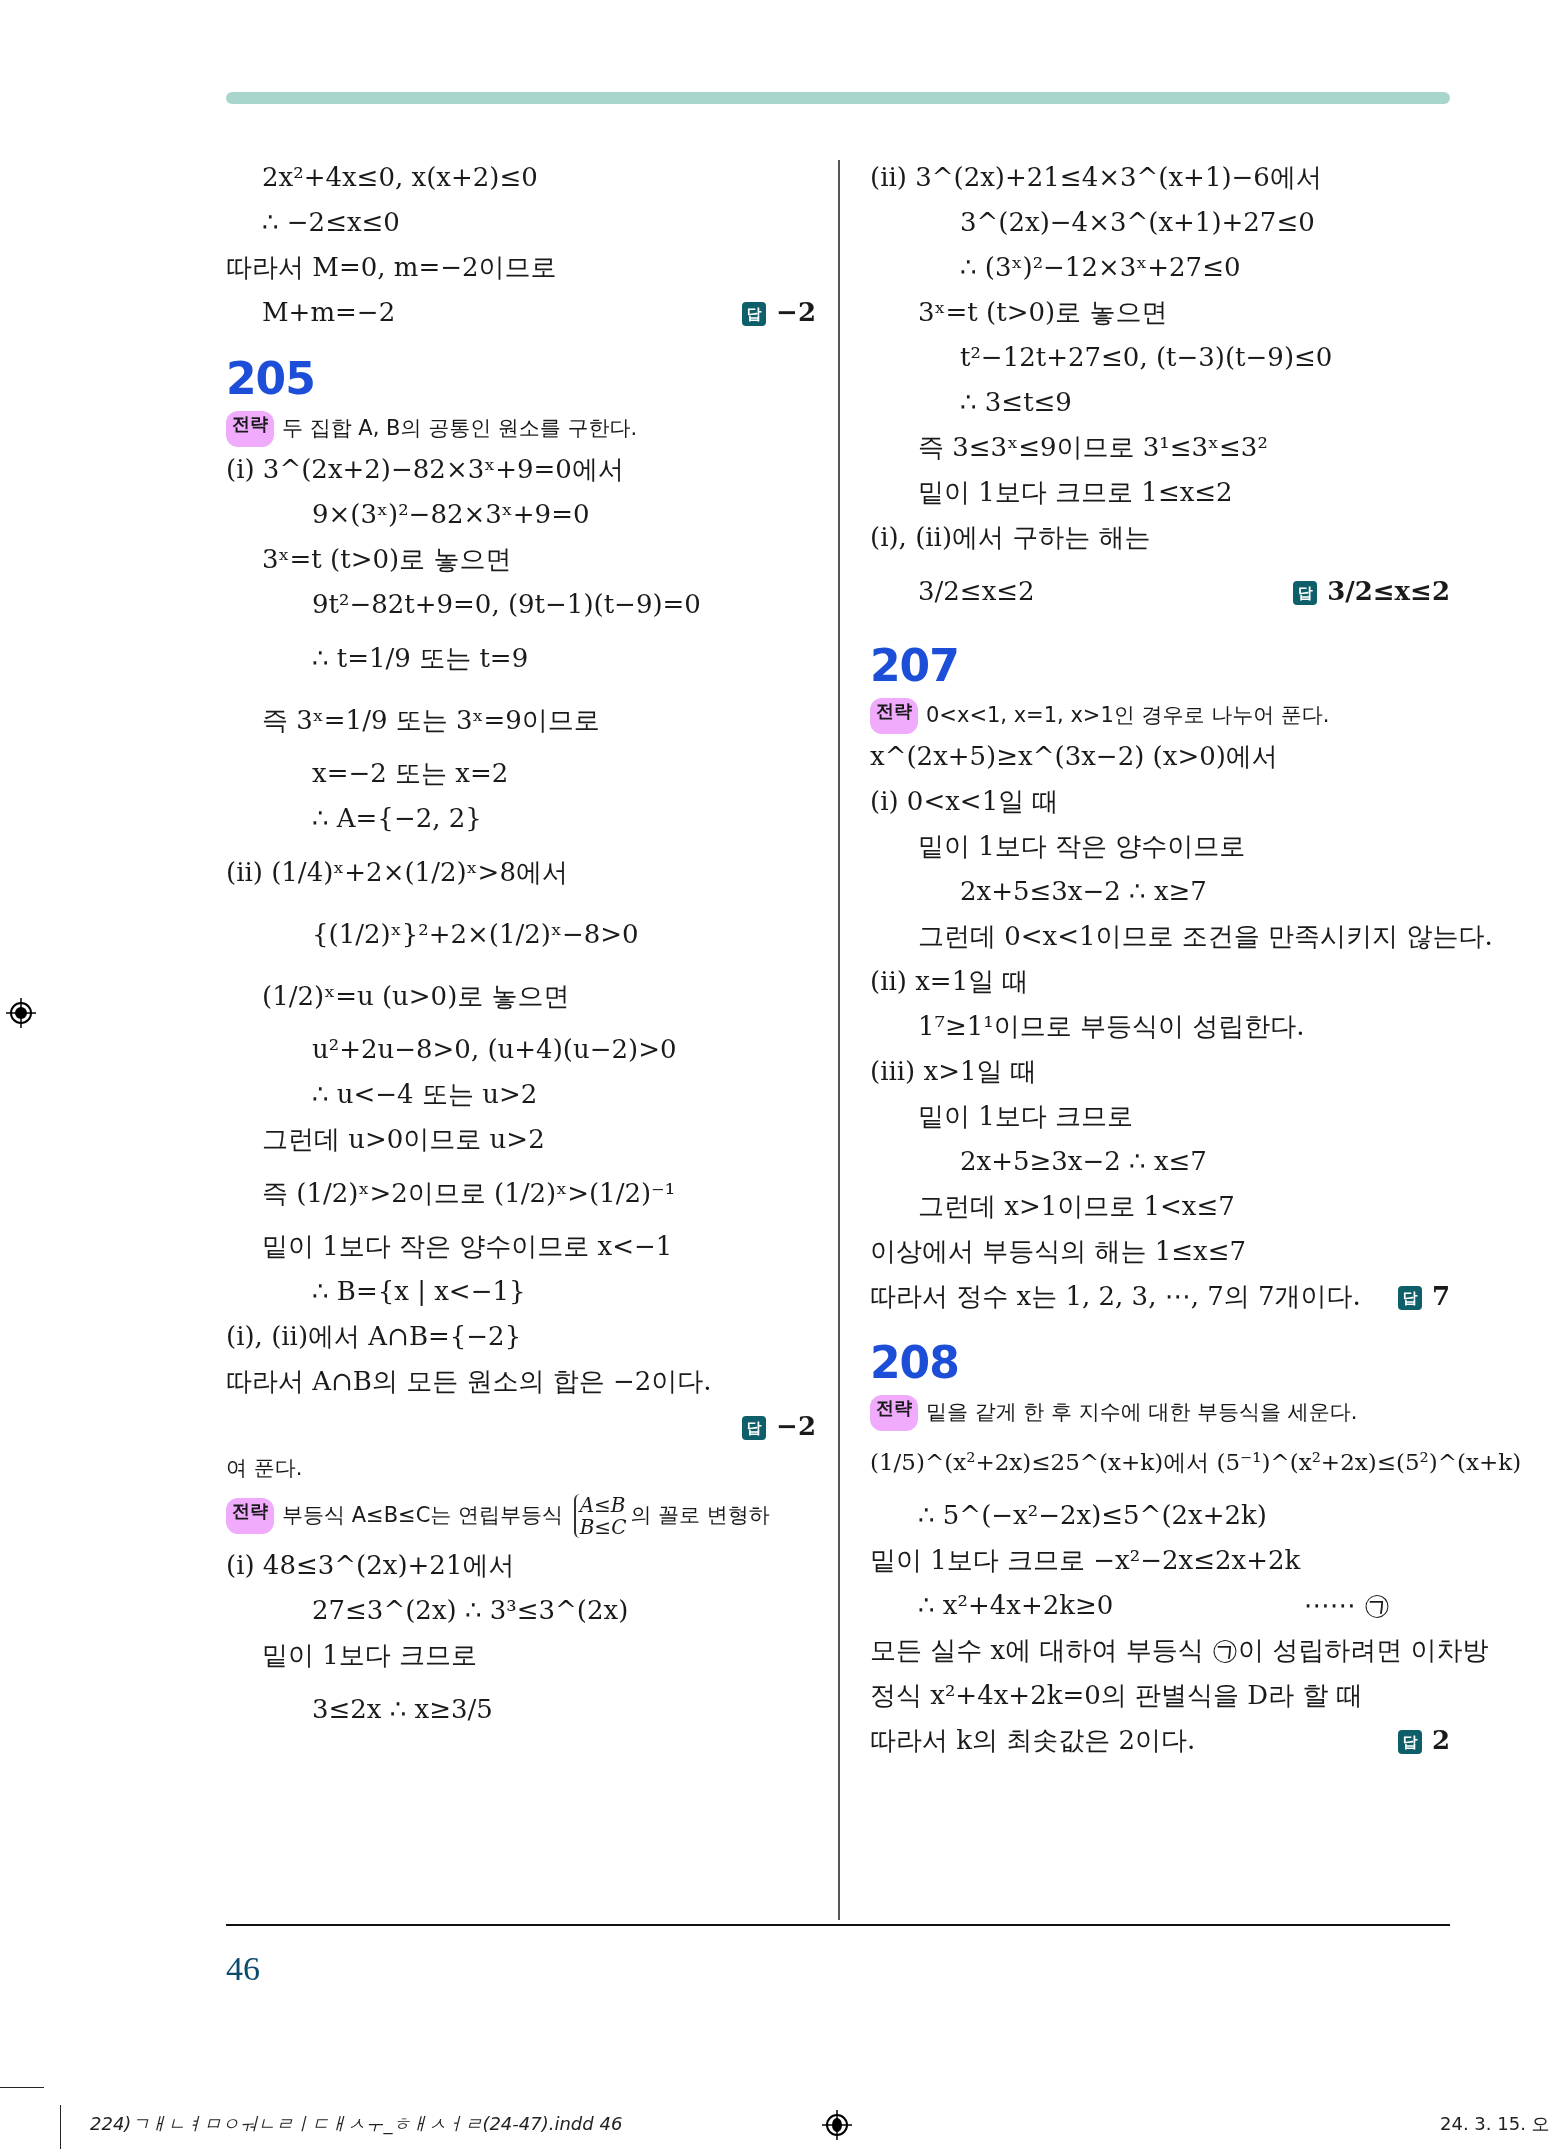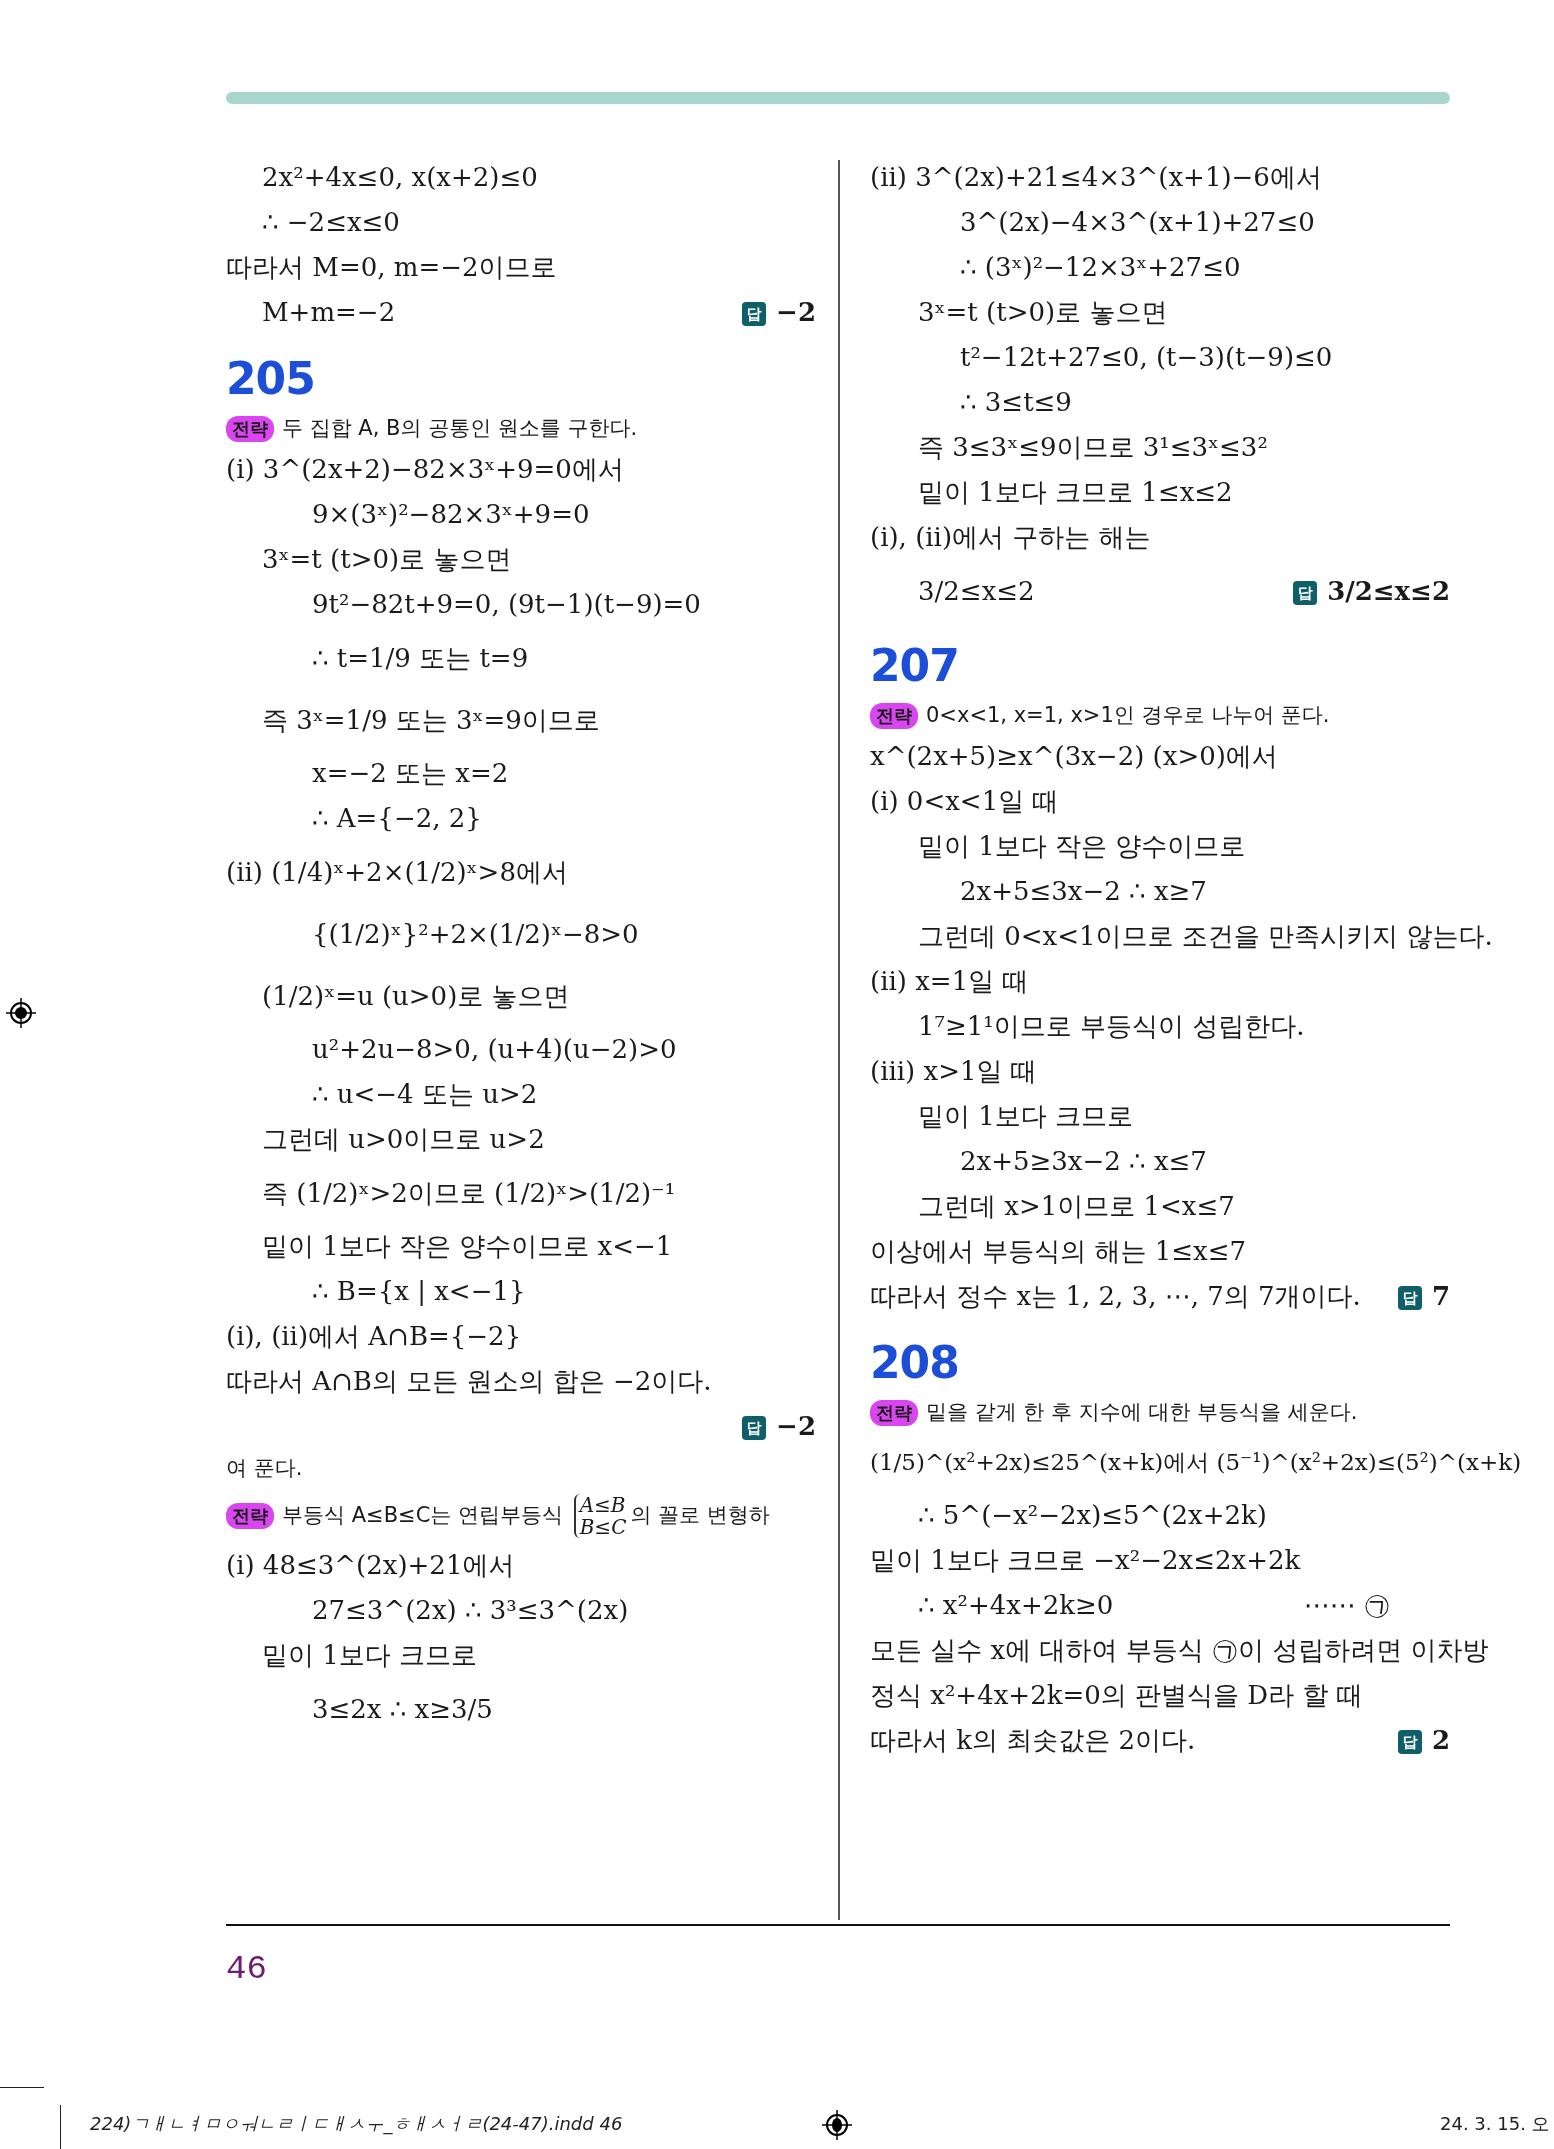--- a/index.html
+++ b/index.html
@@ -14,30 +14,30 @@
   .line { position:relative; height:45px; line-height:45px; font-size:26px; white-space:nowrap; }
   .line.tall { height:62px; line-height:62px; }
   .in1 { padding-left:36px; }
   .in2 { padding-left:86px; }
   .in3 { padding-left:48px; }
   .in4 { padding-left:90px; }
   .math { font-family:"DejaVu Serif", serif; }
   .prob-num { font-family:"DejaVu Sans", sans-serif; font-weight:bold; font-size:44px;
               color:#1d4ed8; height:60px; line-height:60px; margin-top:14px; letter-spacing:-1px; }
   .strategy { height:38px; line-height:38px; font-family:"DejaVu Sans", sans-serif; font-size:21px; }
-  .strat-badge { display:inline-block; background:#d946ef; color:#1a1a1a; border-radius:12px;
-                 padding:0 6px; height:26px; line-height:26px; font-size:18px; font-weight:bold;
+  .strat-badge { display:inline-block; background:#f0abfc; color:#1a1a1a; border-radius:12px;
+                 padding:0 6px; height:36px; line-height:26px; font-size:18px; font-weight:bold;
                  margin-right:8px; vertical-align:middle; }
   .answer { position:absolute; right:0; top:0; font-weight:bold; font-size:26px; }
   .ans-badge { display:inline-block; width:24px; height:24px; line-height:24px; text-align:center;
                background:#0f5f6a; color:#fff; font-family:"DejaVu Sans", sans-serif;
                font-size:15px; border-radius:4px; margin-right:10px; vertical-align:middle; }
   .bottom-rule { position:absolute; left:226px; top:1924px; width:1224px; height:2px; background:#111; }
-  .page-num { position:absolute; left:226px; top:1950px; font-family:Liberation Mono, monospace;
-              font-size:34px; color:#701a75; }
+  .page-num { position:absolute; left:226px; top:1950px; font-family:Liberation Serif, serif;
+              font-size:34px; color:#0c4a6e; }
   .reg-mark { position:absolute; width:30px; height:30px; }
   .footer-slug { position:absolute; left:90px; top:2112px; font-family:"DejaVu Sans", sans-serif;
                  font-size:18px; color:#222;font-style:italic; }
   .footer-date { position:absolute; left:1440px; top:2112px; font-family:"DejaVu Sans", sans-serif;
                  font-size:18px; color:#222; }
   .crop-h { position:absolute; left:0; top:2087px; width:44px; height:1px; background:#222; }
   .crop-v { position:absolute; left:60px; top:2105px; width:1px; height:44px; background:#222; }
 </style>
 </head>
 <body>

